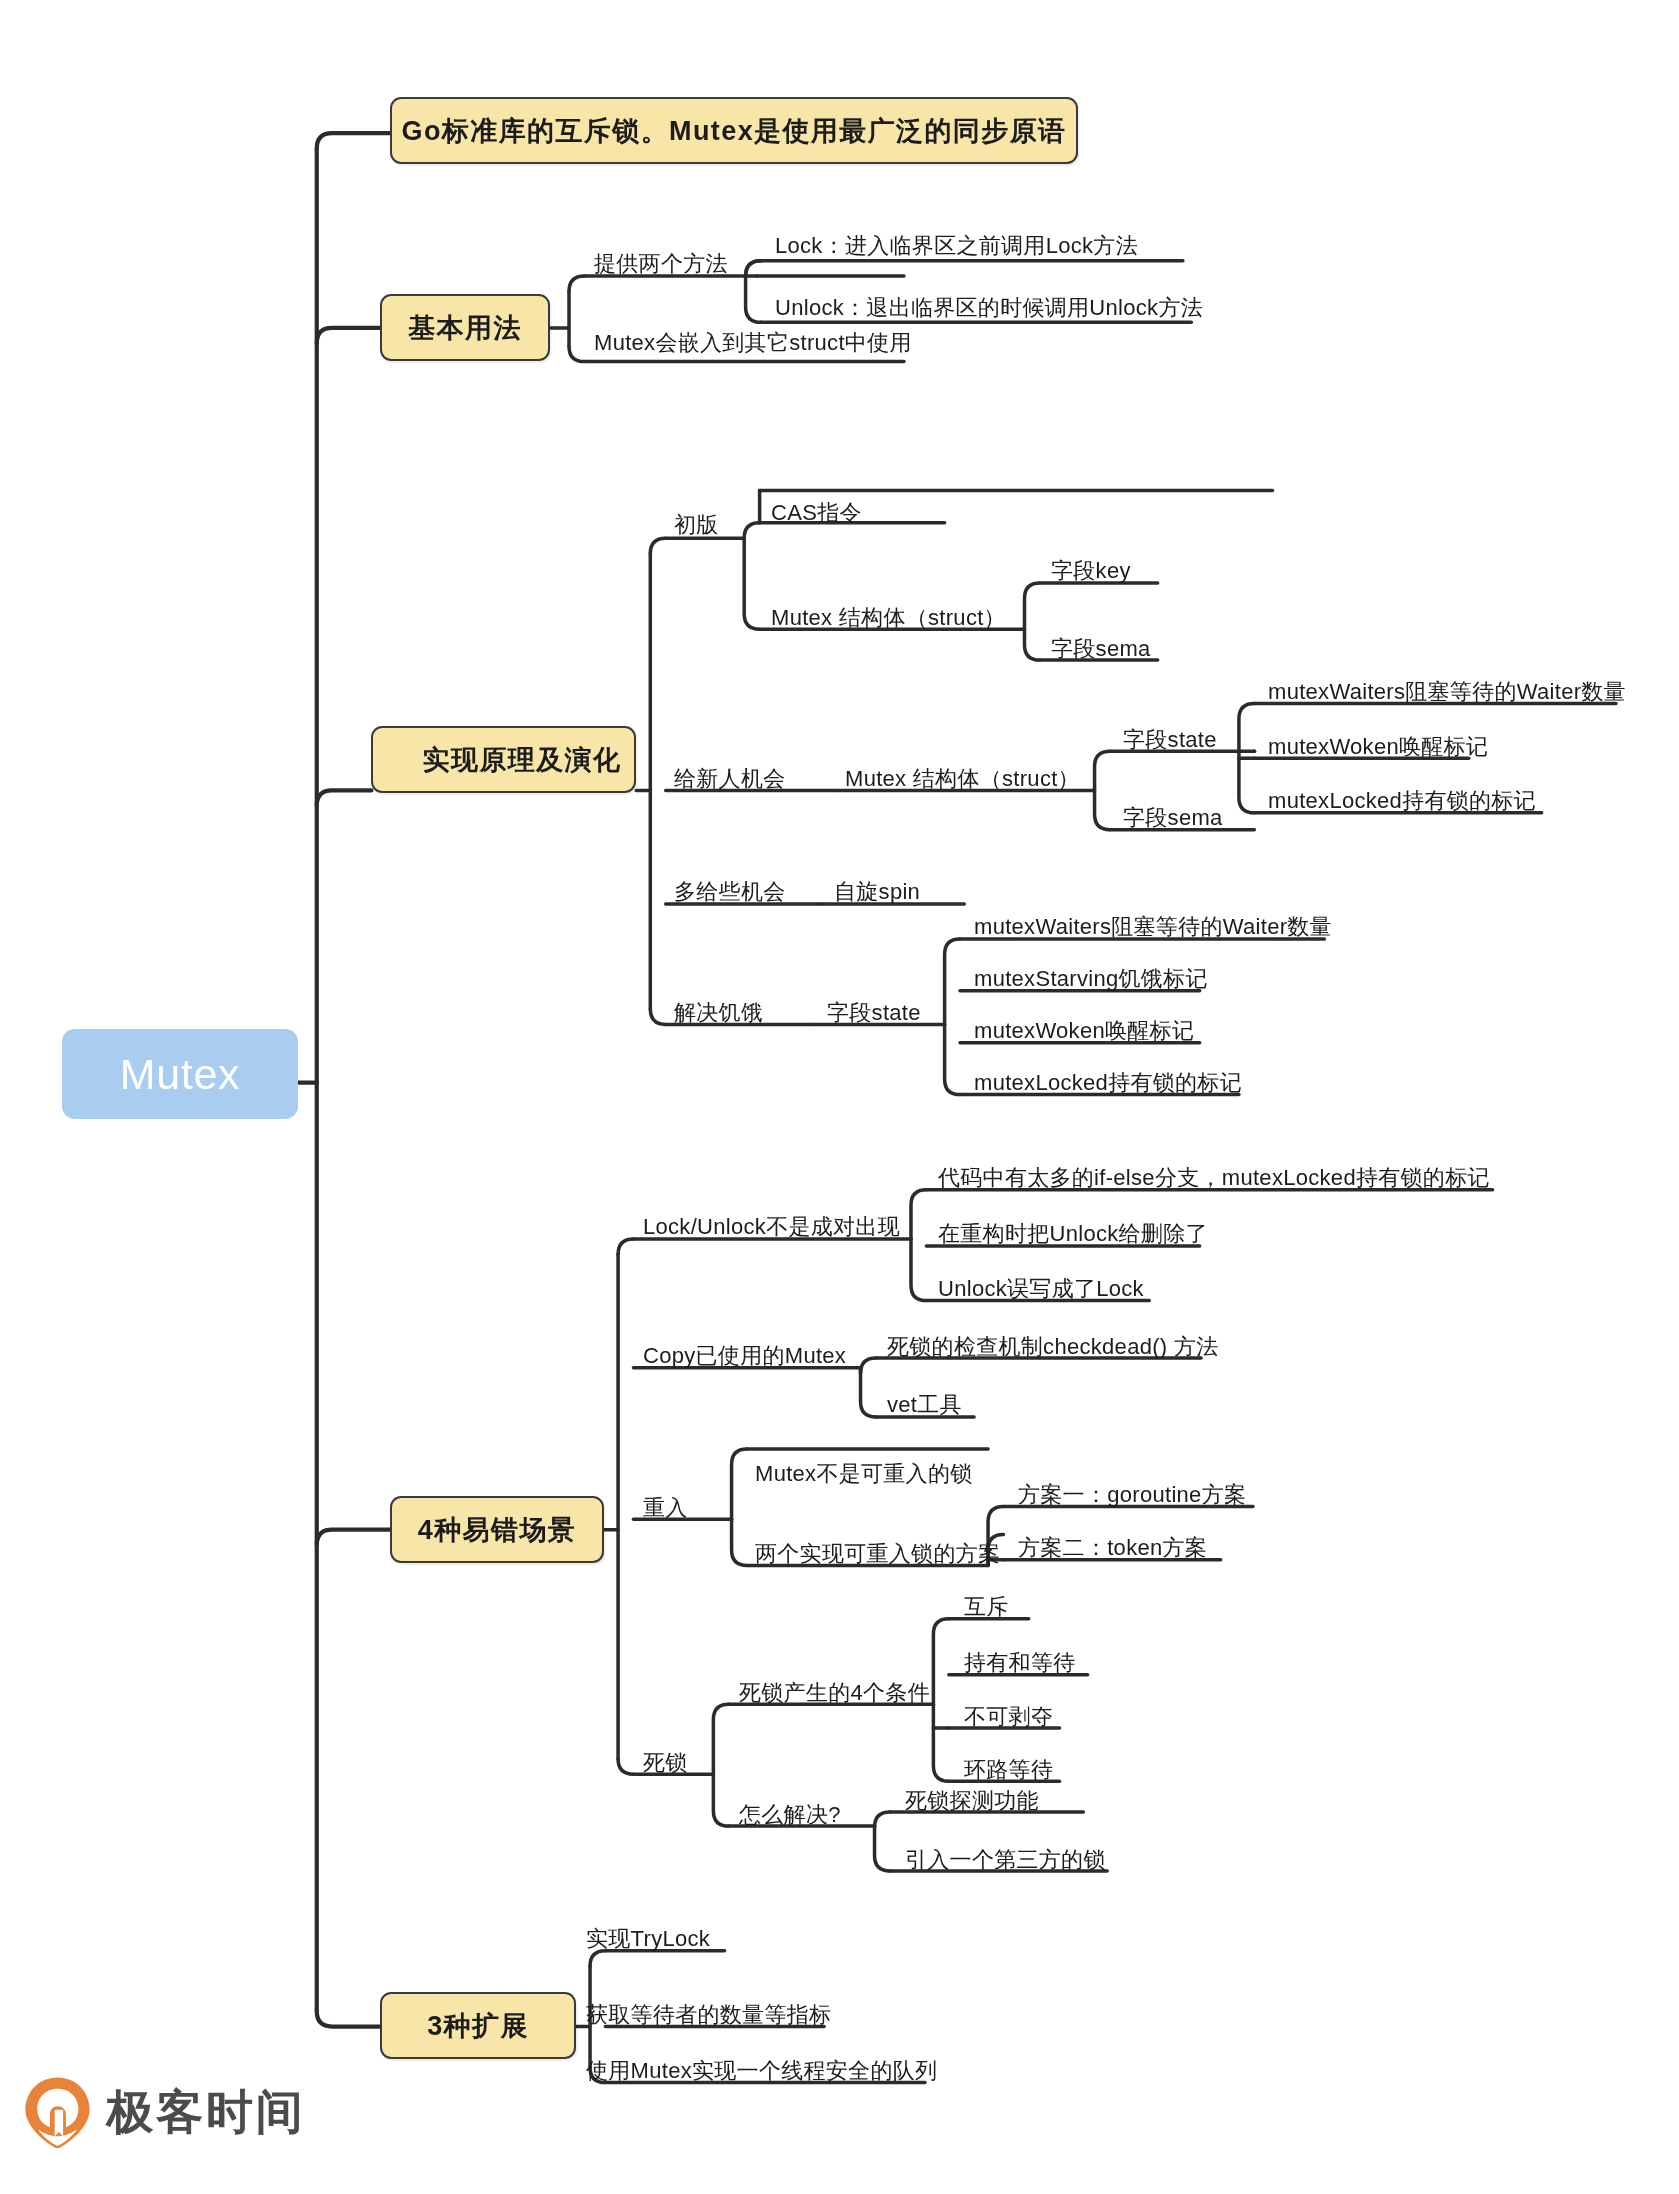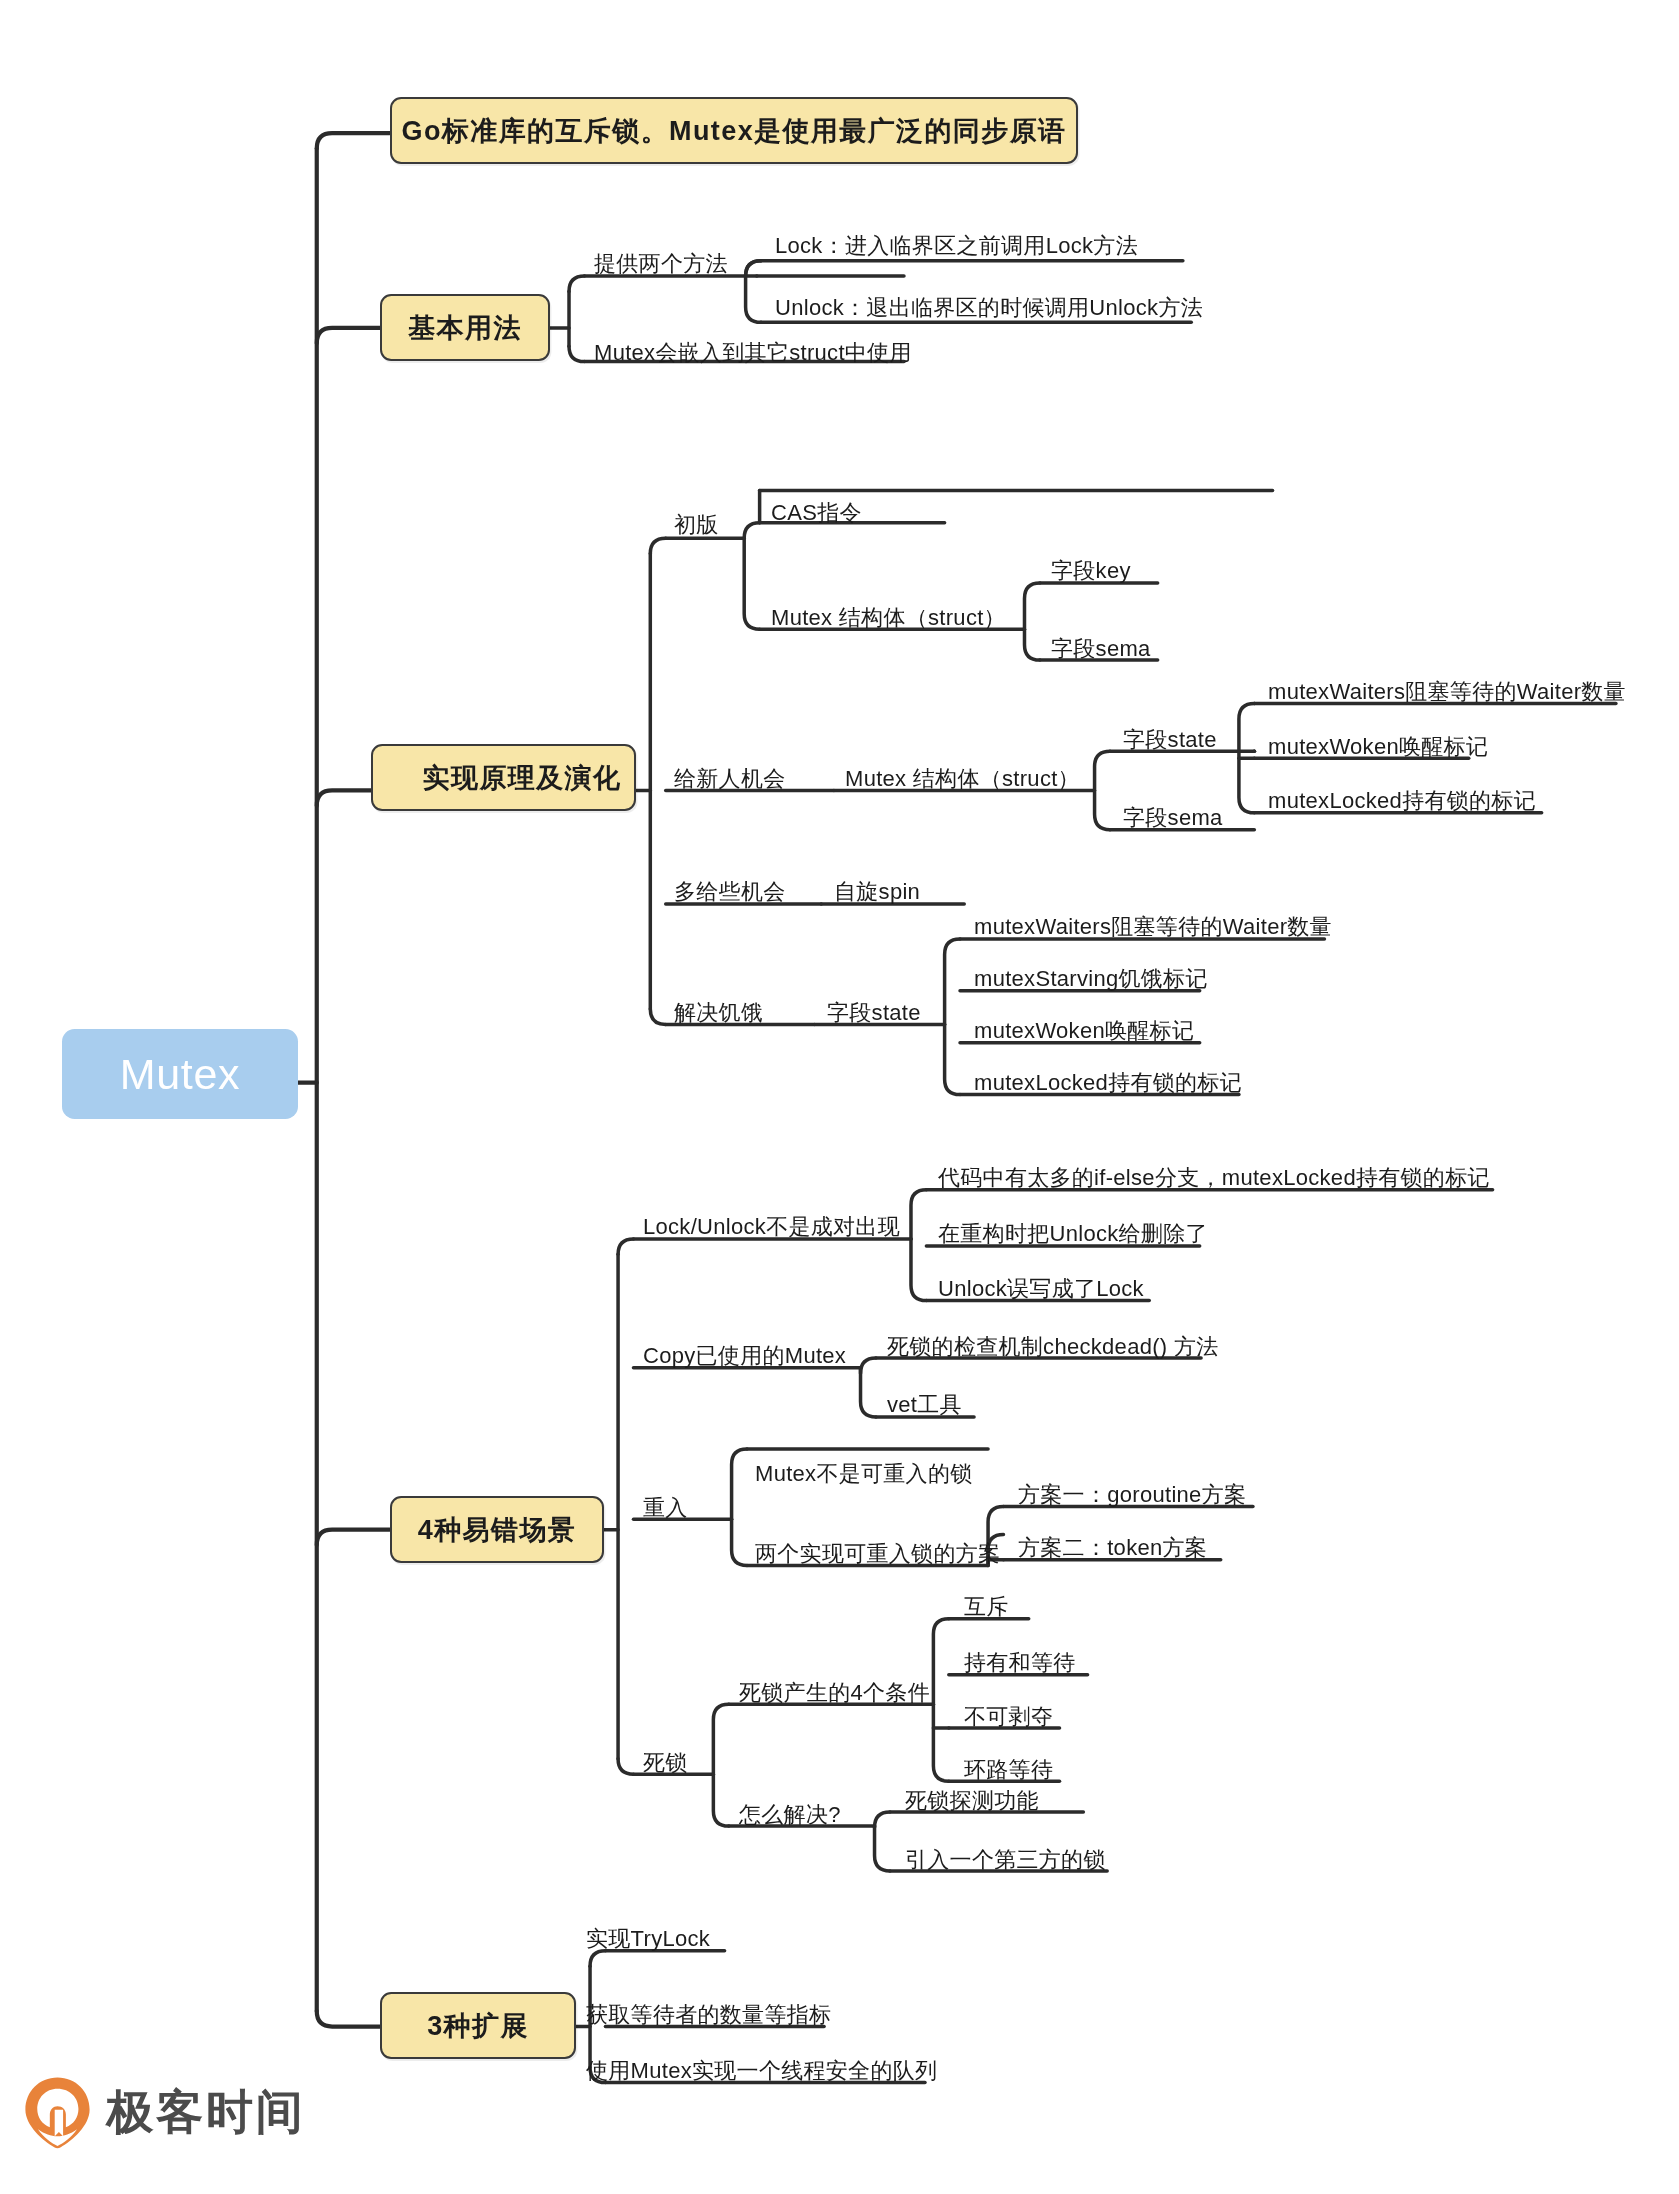--- a/index.html
+++ b/index.html
@@ -189,36 +189,36 @@
   </div>
 
   <div class="node topic" style="left:390px;top:97px;width:688px;height:67px;">
     <span>Go标准库的互斥锁。Mutex是使用最广泛的同步原语</span>
   </div>
 
   <div class="node topic" style="left:380px;top:294px;width:170px;height:67px;">
     <span>基本用法</span>
   </div>
 
-  <div class="node topic" style="left:371px;top:744px;width:265px;height:67px;padding-left:37px;">
+  <div class="node topic" style="left:371px;top:726px;width:265px;height:67px;padding-left:37px;">
     <span>实现原理及演化</span>
   </div>
 
   <div class="node topic" style="left:390px;top:1496px;width:214px;height:67px;">
     <span>4种易错场景</span>
   </div>
 
   <div class="node topic" style="left:380px;top:1992px;width:196px;height:67px;">
     <span>3种扩展</span>
   </div>
 
   <div class="leaf" style="left:594px;top:249px;">提供两个方法</div>
   <div class="leaf" style="left:775px;top:231px;">Lock：进入临界区之前调用Lock方法</div>
   <div class="leaf" style="left:775px;top:293px;">Unlock：退出临界区的时候调用Unlock方法</div>
-  <div class="leaf" style="left:594px;top:338px;">Mutex会嵌入到其它struct中使用</div>
+  <div class="leaf" style="left:594px;top:328px;">Mutex会嵌入到其它struct中使用</div>
 
   <div class="leaf" style="left:674px;top:510px;">初版</div>
   <div class="leaf" style="left:771px;top:498px;">CAS指令</div>
   <div class="leaf" style="left:771px;top:603px;">Mutex 结构体（struct）</div>
   <div class="leaf" style="left:1051px;top:556px;">字段key</div>
   <div class="leaf" style="left:1051px;top:634px;">字段sema</div>
 
   <div class="leaf" style="left:674px;top:764px;">给新人机会</div>
   <div class="leaf" style="left:845px;top:764px;">Mutex 结构体（struct）</div>
   <div class="leaf" style="left:1123px;top:725px;">字段state</div>

